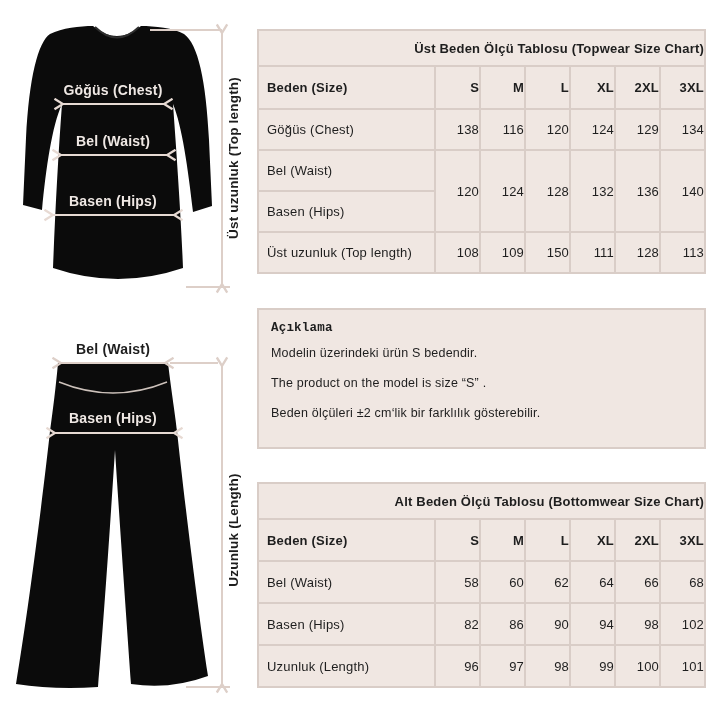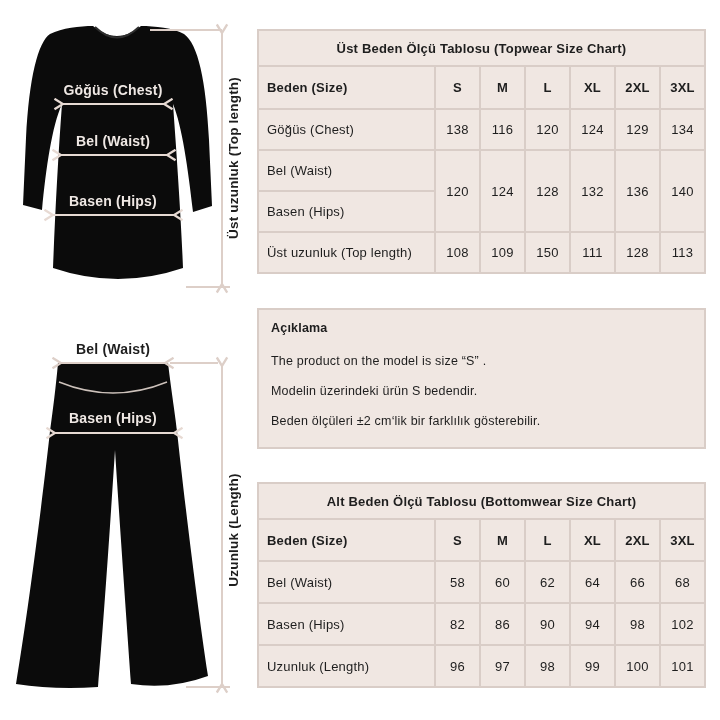--- a/index.html
+++ b/index.html
@@ -14,35 +14,35 @@
   .dark-label{fill:#1e1e1e;font-size:14px;font-weight:bold;letter-spacing:.2px;}
   .rot-label{fill:#1e1e1e;font-size:13.5px;font-weight:bold;letter-spacing:.2px;}
   .mline{stroke:#ddcfc8;stroke-width:2;fill:none;}
   .aline{stroke:#e7dad3;stroke-width:2;fill:none;}
 
   table.size-table{
     position:absolute;left:257px;border-collapse:collapse;table-layout:fixed;
     background:#f0e7e2;font-size:13px;color:#1e1e1e;
   }
   table.size-table td{
-    border:2px solid #d9cdc7;text-align:center;vertical-align:middle;
+    border:2px solid #d9cdc7;text-align:right;vertical-align:middle;
     padding:0;letter-spacing:.2px;
   }
   table.size-table td.lbl{text-align:left;padding-left:8px;}
   table.size-table tr.title-row td{font-weight:bold;font-size:13px;}
   table.size-table tr.header-row td{font-weight:bold;}
   .tbl-top{top:29px;}
   .tbl-bottom{top:482px;}
 
   .notes-box{
     position:absolute;left:257px;top:308px;width:449px;height:141px;
     box-sizing:border-box;background:#f0e7e2;border:2px solid #d9cdc7;
     padding:11px 10px 0 12px;font-size:12.5px;letter-spacing:.2px;
   }
-  .notes-title{font-weight:bold;margin:0 0 19px 0;}
+  .notes-title{font-weight:bold;margin:0 0 11px 0;font-family:Liberation Mono, monospace;}
   .notes-line{margin:0 0 16px 0;}
 </style>
 </head>
 <body>
 
 <div class="canvas">
 
   <svg class="illu-top" width="250" height="280" viewBox="0 0 250 280">
     <defs>
       <marker id="arrA" viewBox="0 0 10 10" refX="2.2" refY="5" markerWidth="6.5" markerHeight="6.5" orient="auto-start-reverse">
@@ -164,22 +164,22 @@
       <td>150</td>
       <td>111</td>
       <td>128</td>
       <td>113</td>
     </tr>
   </tbody>
     </table>
 
   <div class="notes-box">
     <p class="notes-title">Açıklama</p>
+    <p class="notes-line">Modelin üzerindeki ürün S bedendir.</p>
     <p class="notes-line">The product on the model is size “S” .</p>
-    <p class="notes-line">Modelin üzerindeki ürün S bedendir.</p>
     <p class="notes-line">Beden ölçüleri ±2 cm‘lik bir farklılık gösterebilir.</p>
   </div>
 
   <table class="size-table tbl-bottom">
     <colgroup>
       <col style="width:177px">
         <col style="width:45px">
         <col style="width:45px">
         <col style="width:45px">
       <col style="width:45px">

